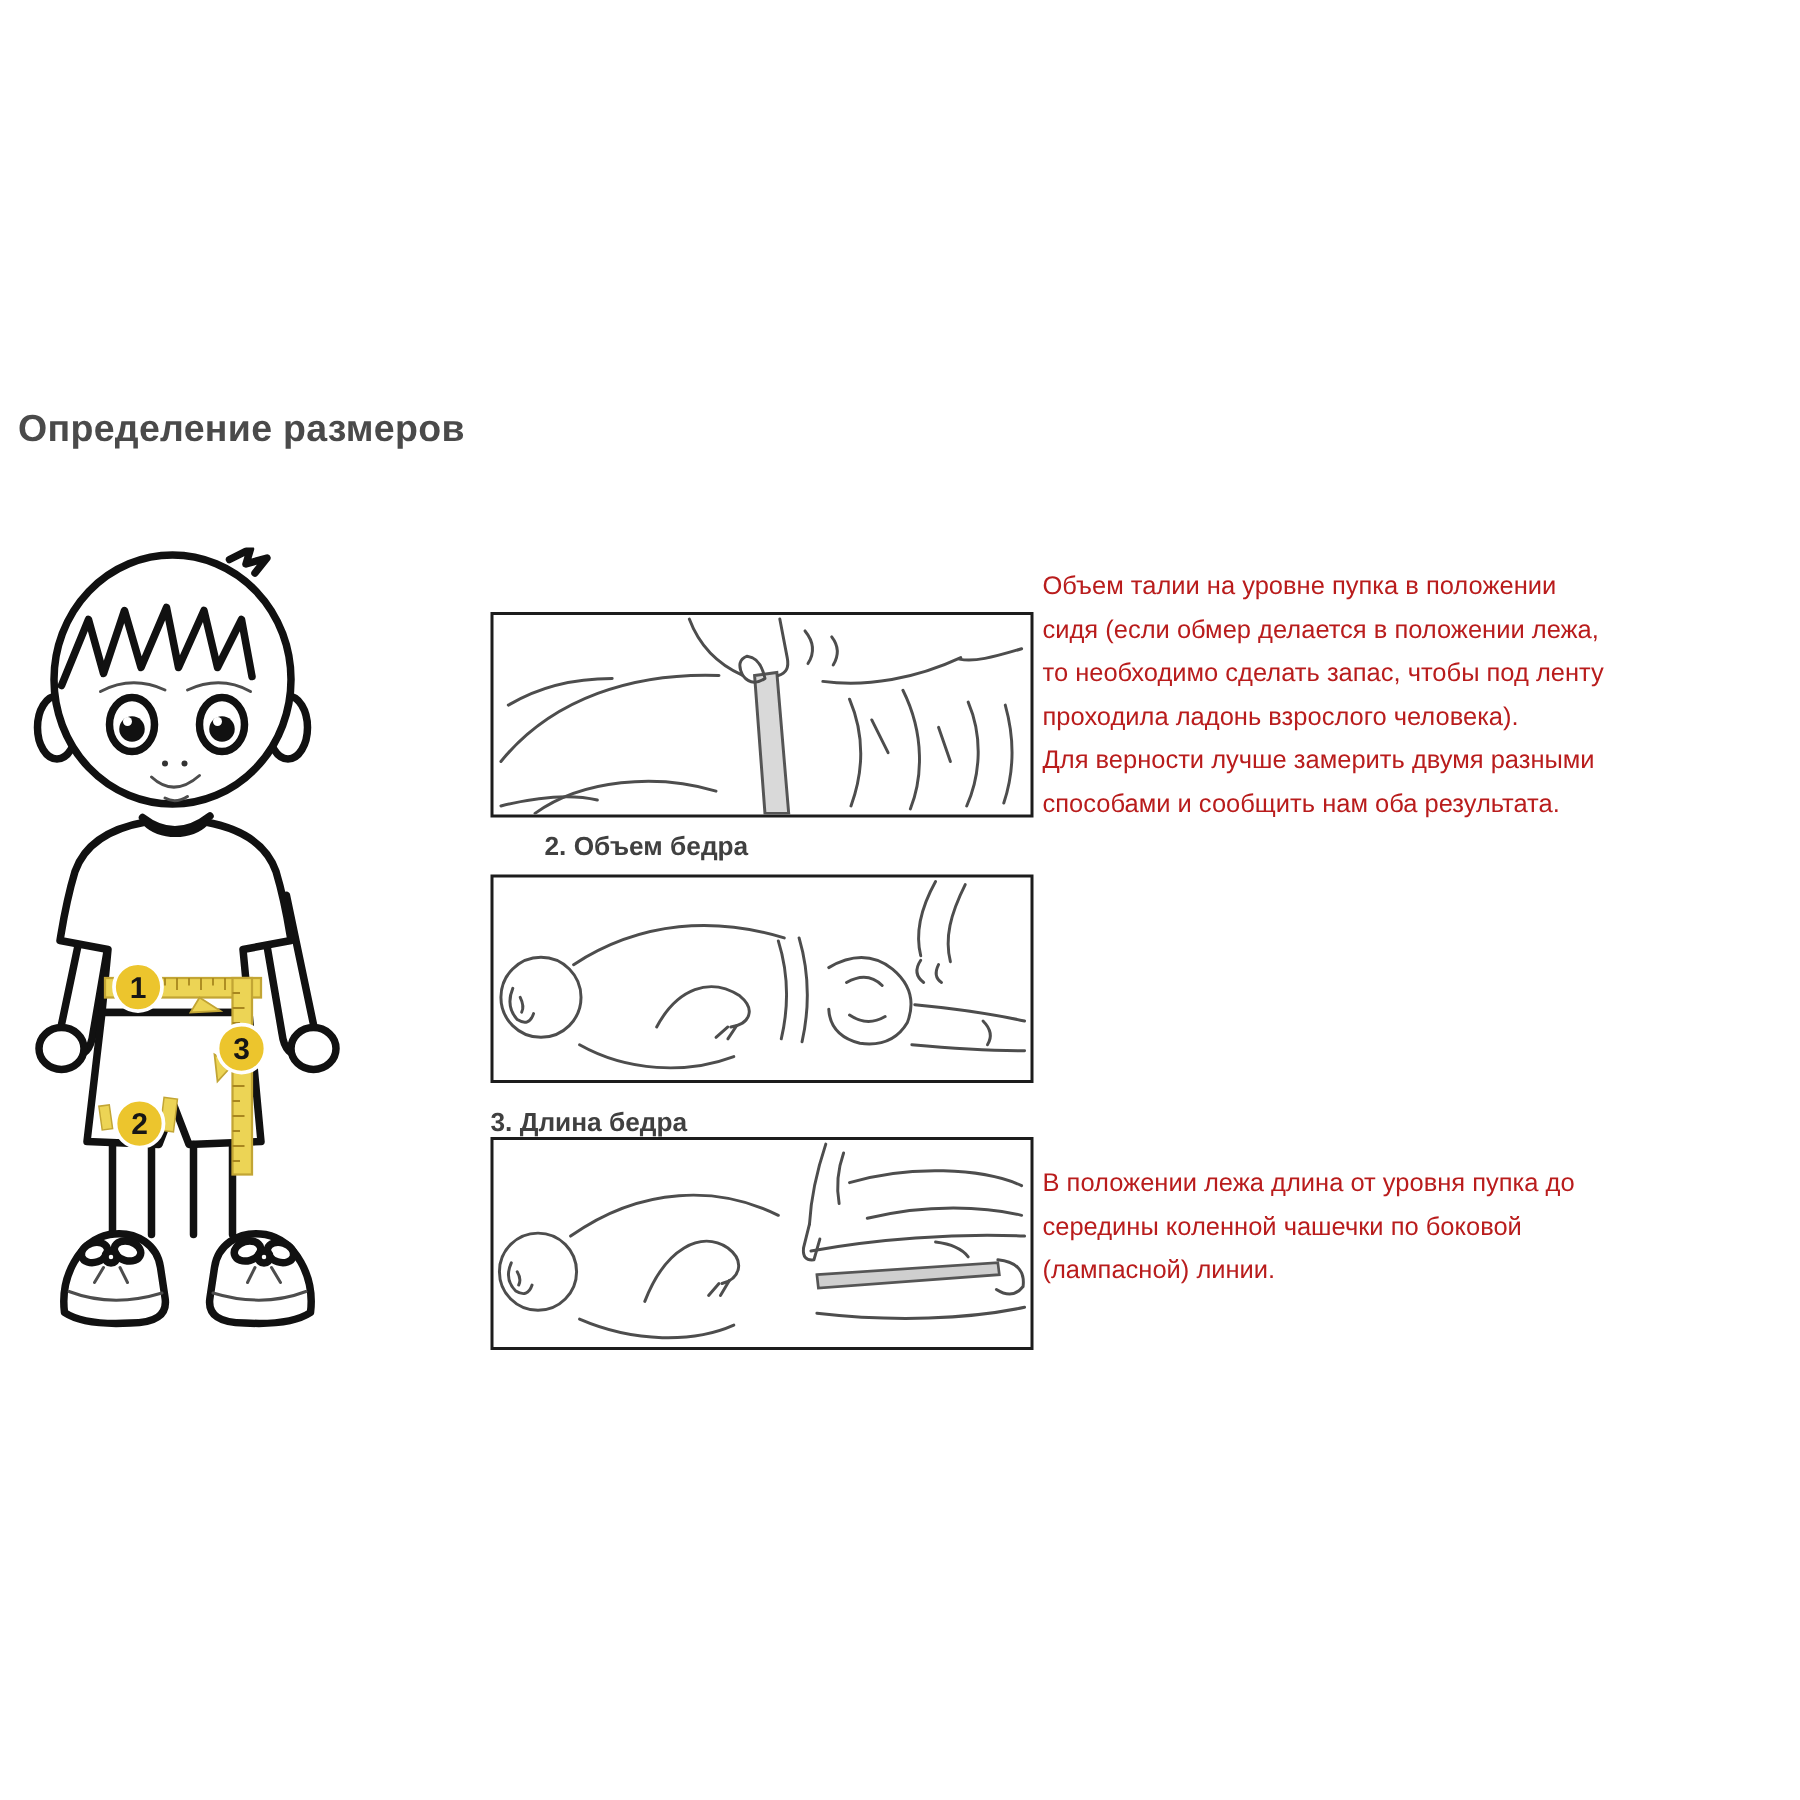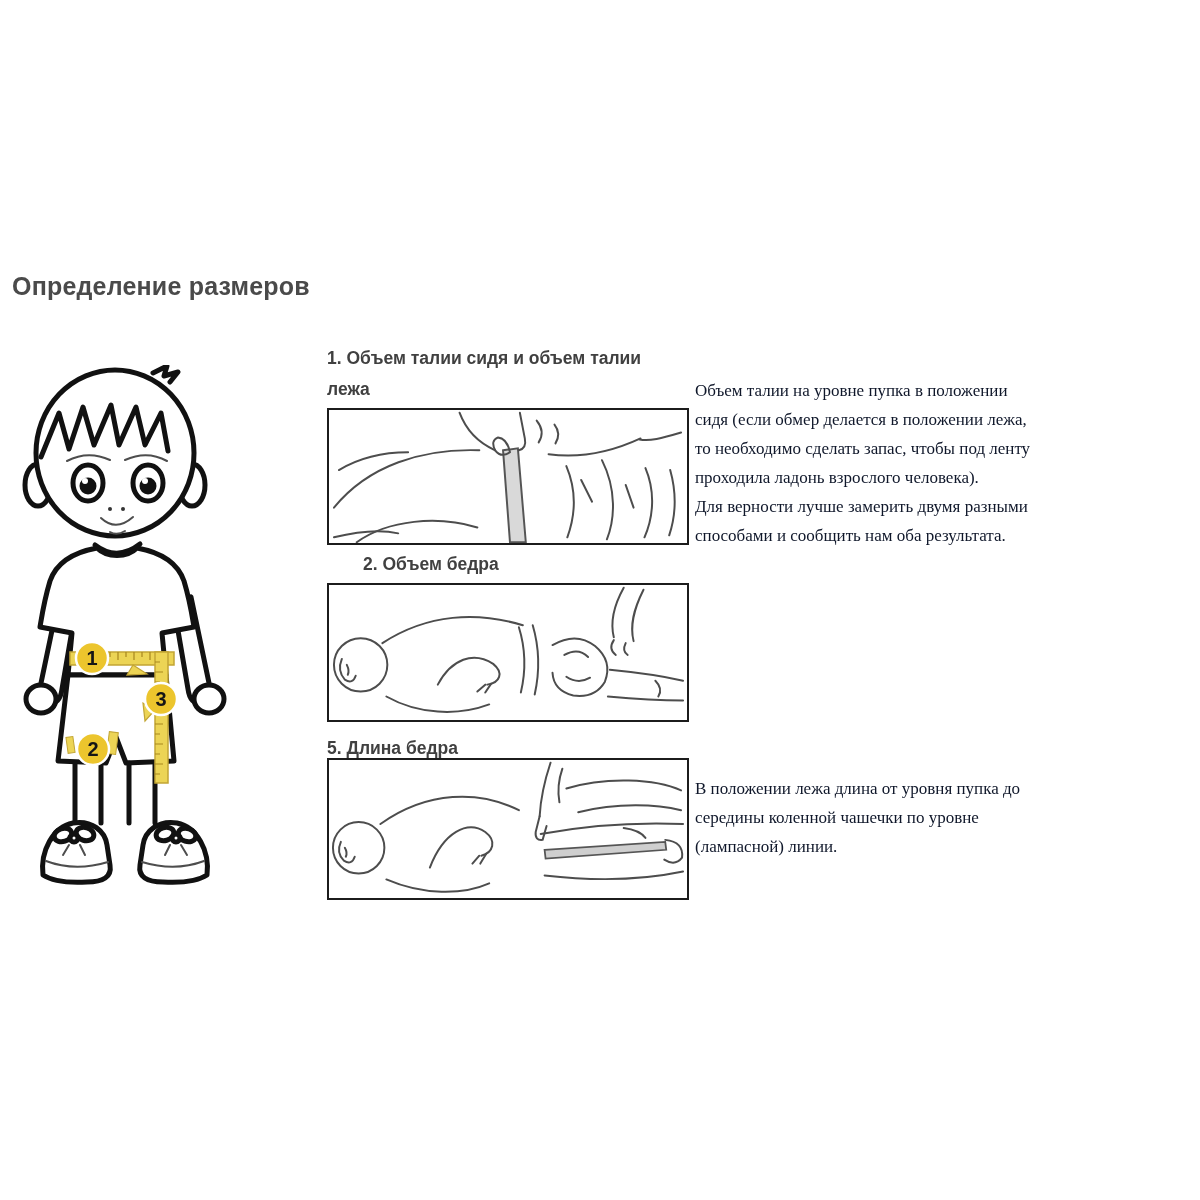--- a/index.html
+++ b/index.html
@@ -9,21 +9,21 @@
          color:#4a4a4a;letter-spacing:.2px;}
   .boy-figure{position:absolute;left:15px;top:365px;width:220px;height:530px;}
   .mid-header{position:absolute;left:327px;width:370px;font-size:17.5px;font-weight:bold;
               color:#404040;line-height:31px;white-space:pre-line;}
   .hdr1{top:343px;} .hdr2{top:549px;margin-left:36px;} .hdr3{top:733px;}
   .illus{position:absolute;left:327px;width:362px;background:#fff;border:2px solid #1c1c1c;
          box-sizing:border-box;}
   .illus svg{display:block;width:100%;height:100%;}
   .img1{top:408px;height:137px;} .img2{top:583px;height:139px;} .img3{top:758px;height:142px;}
   .par{position:absolute;left:695px;width:450px;font-size:17px;line-height:29px;
-       color:#0f172a;white-space:pre-line;font-family:Liberation Serif, serif;}
+       color:#b91c1c;white-space:pre-line;}
   .par1{top:376px;} .par2{top:579px;} .par3{top:774px;}
   .sketch{stroke:#4d4d4d;stroke-width:2;fill:none;stroke-linecap:round;stroke-linejoin:round;}
   .boyline{stroke:#111;stroke-width:5;fill:#fff;stroke-linecap:round;stroke-linejoin:round;}
   .marker-num{font-family:"Liberation Sans",sans-serif;font-size:20px;font-weight:bold;fill:#161616;}
 </style>
 </head>
 <body>
 
 <div class="page">
 
@@ -106,22 +106,20 @@
         <circle cx="146" cy="334" r="16" fill="#ecc52d" stroke="#ffffff" stroke-width="2.5"></circle>
         <text class="marker-num" x="146" y="341" text-anchor="middle">3</text>
       </g>
       <g>
         <circle cx="78" cy="384" r="16" fill="#ecc52d" stroke="#ffffff" stroke-width="2.5"></circle>
         <text class="marker-num" x="78" y="391" text-anchor="middle">2</text>
       </g>
     </svg>
   </div>
 
-  <div class="mid-header hdr1">1. Объем талии сидя и объем талии
-лежа</div>
 
   <div class="illus img1">
     <svg viewBox="0 0 362 133">
       <path class="sketch" d="M 5,98 C 40,55 95,38 152,40"></path>
       <path class="sketch" d="M 10,60 C 30,48 55,42 80,42"></path>
       <path class="sketch" d="M 28,133 C 60,110 110,106 150,118"></path>
       <path class="sketch" d="M 5,128 Q 45,118 70,124"></path>
       <polygon points="176,40 191,38 199,133 183,133" fill="#d9d9d9" stroke="#555" stroke-width="2"></polygon>
       <path class="sketch" d="M 132,2 C 138,18 150,32 168,40"></path>
       <path class="sketch" d="M 168,40 Q 174,48 183,42 Q 180,28 171,27 Q 163,30 168,40"></path>
@@ -163,21 +161,21 @@
       <path class="sketch" d="M 298,2 C 288,20 284,36 288,52"></path>
       <path class="sketch" d="M 318,4 C 308,24 304,40 308,56"></path>
       <path class="sketch" d="M 288,55 Q 282,64 290,70 M 300,58 Q 296,66 302,70"></path>
       <path class="sketch" d="M 284,85 C 315,88 340,92 358,96"></path>
       <path class="sketch" d="M 282,112 C 315,115 340,116 358,116"></path>
       <path class="sketch" d="M 330,96 Q 338,104 333,112"></path>
     </svg>
   </div>
 
 
-  <div class="mid-header hdr3">5. Длина бедра</div>
+  <div class="mid-header hdr3">3. Длина бедра</div>
 
   <div class="illus img3">
     <svg viewBox="0 0 362 138">
       <circle class="sketch" cx="30" cy="88" r="26"></circle>
       <path class="sketch" d="M 12,82 Q 7,93 15,101 Q 23,106 26,97"></path>
       <path class="sketch" d="M 16,88 Q 19,93 17,97"></path>
       <path class="sketch" d="M 52,64 C 100,30 152,30 192,50"></path>
       <path class="sketch" d="M 58,120 C 95,136 135,136 162,124"></path>
       <path class="sketch" d="M 102,108 C 116,72 140,60 158,72 C 170,81 166,93 154,96"></path>
       <path class="sketch" d="M 152,96 L 145,104 M 159,94 L 153,104"></path>
@@ -188,16 +186,16 @@
       <path class="sketch" d="M 236,8 Q 230,25 233,42"></path>
       <path class="sketch" d="M 214,74 C 258,66 310,62 358,64"></path>
       <path class="sketch" d="M 218,116 C 270,122 320,120 358,112"></path>
       <polygon points="218,90 340,82 341,90 219,99" fill="#cfcfcf" stroke="#555" stroke-width="1.8"></polygon>
       <path class="sketch" d="M 340,80 Q 359,82 357,98 Q 350,107 339,100"></path>
       <path class="sketch" d="M 298,68 Q 314,70 320,78"></path>
     </svg>
   </div>
 
   <div class="par par3">В положении лежа длина от уровня пупка до
-середины коленной чашечки по уровне
+середины коленной чашечки по боковой
 (лампасной) линии.</div>
 
 </div>
 
 </body></html>

